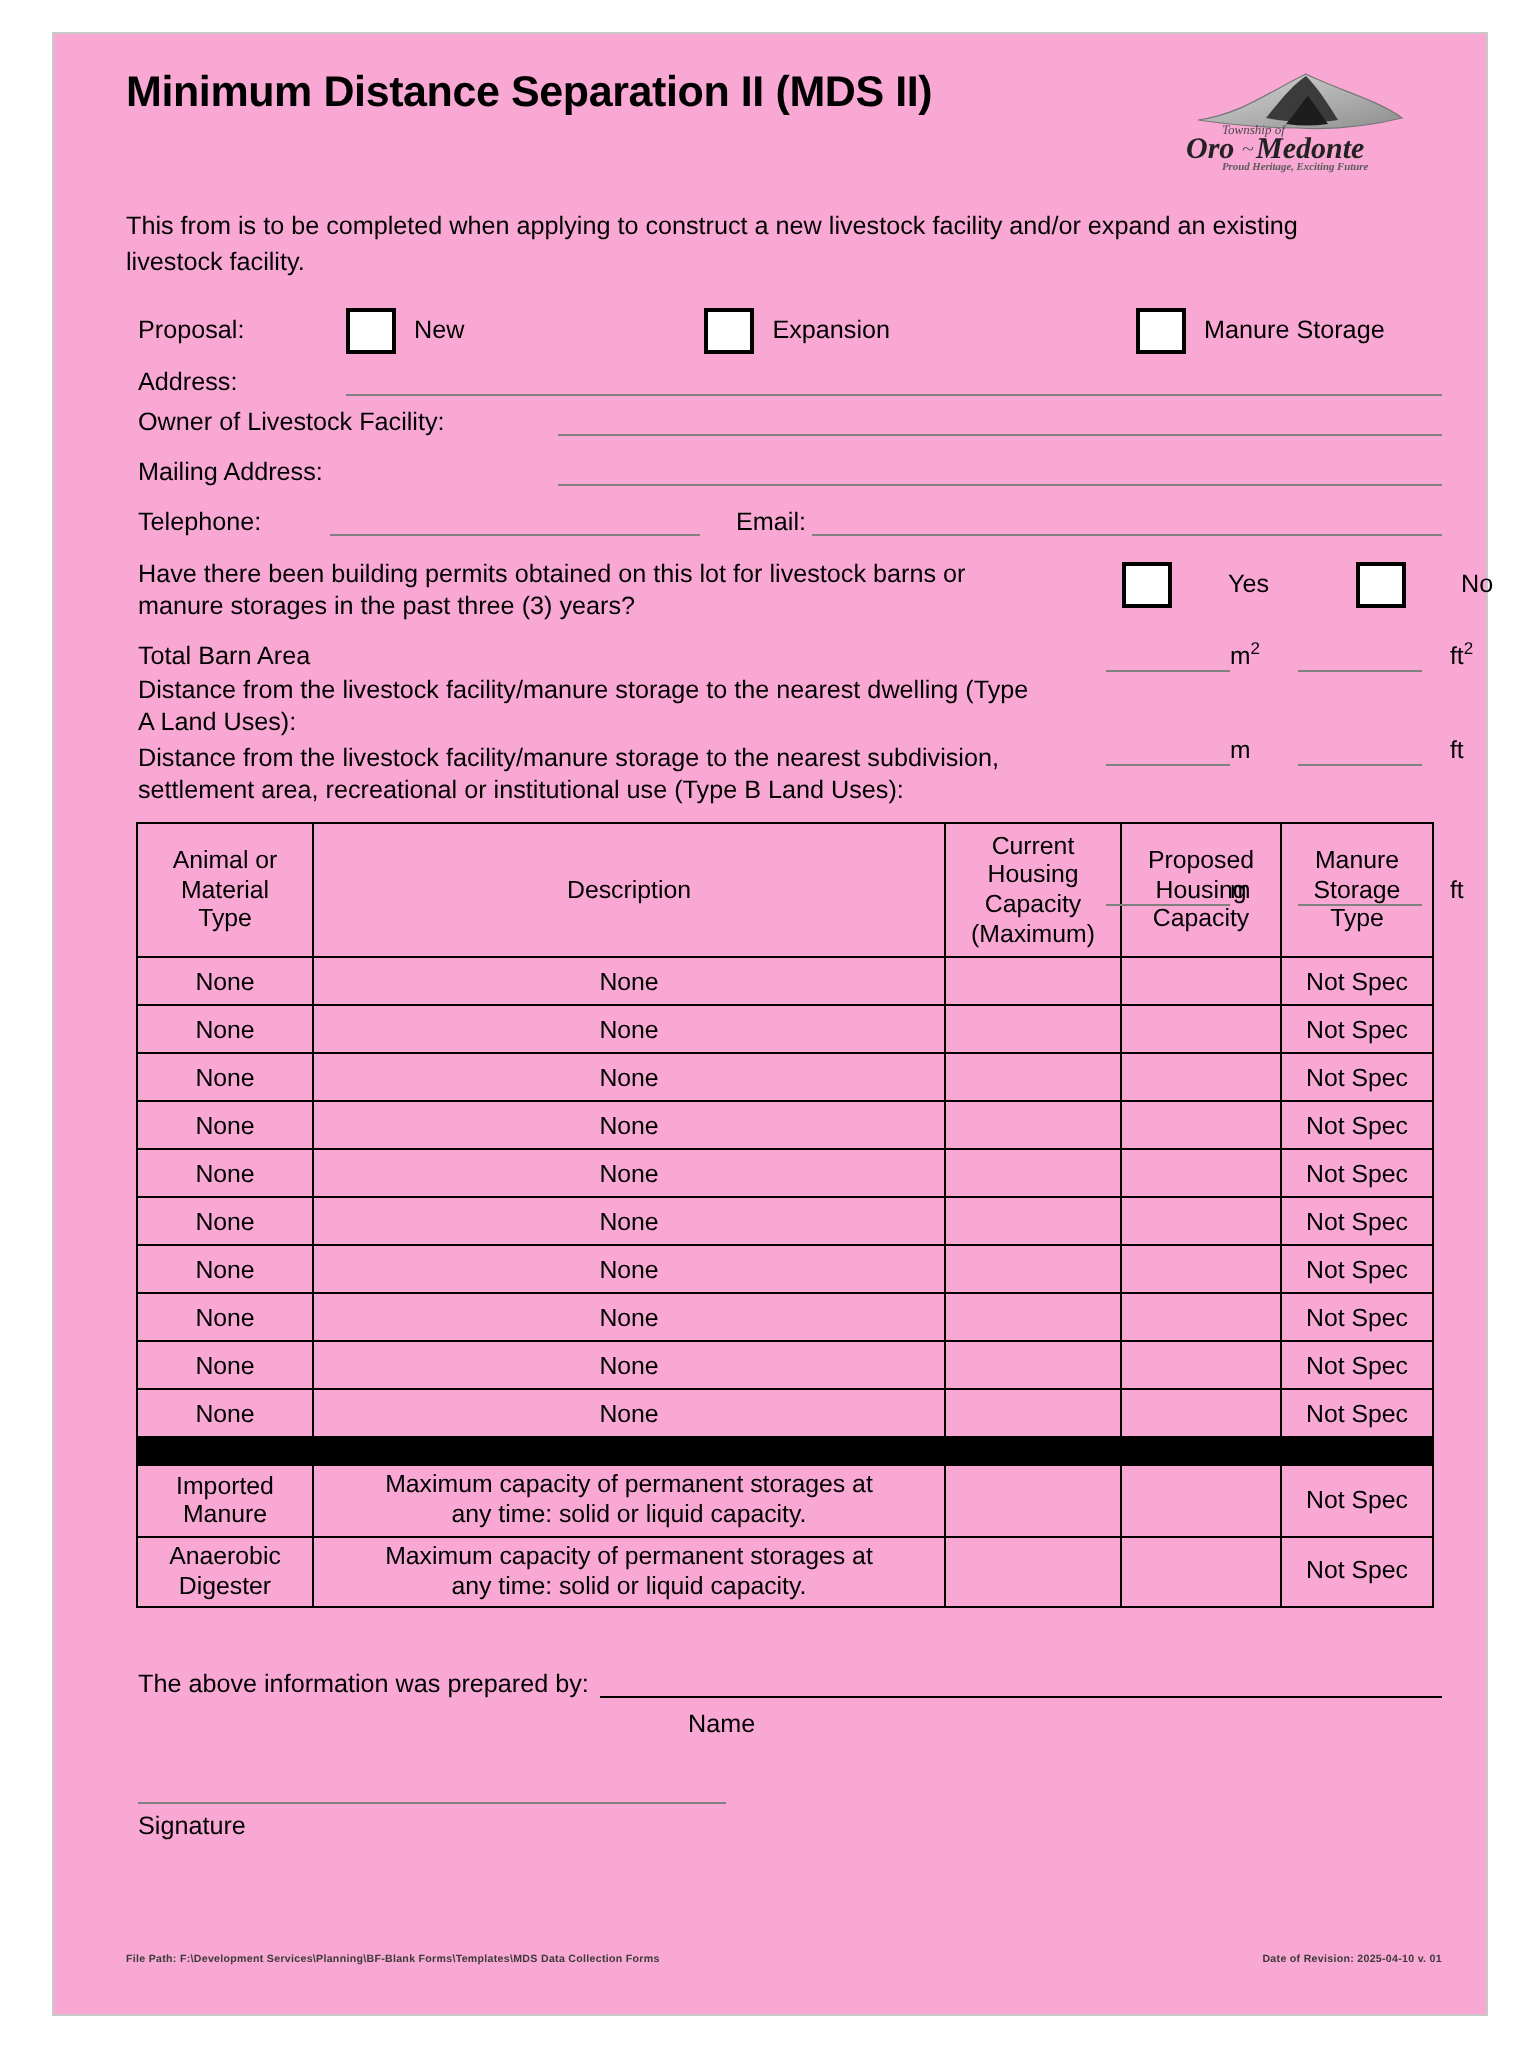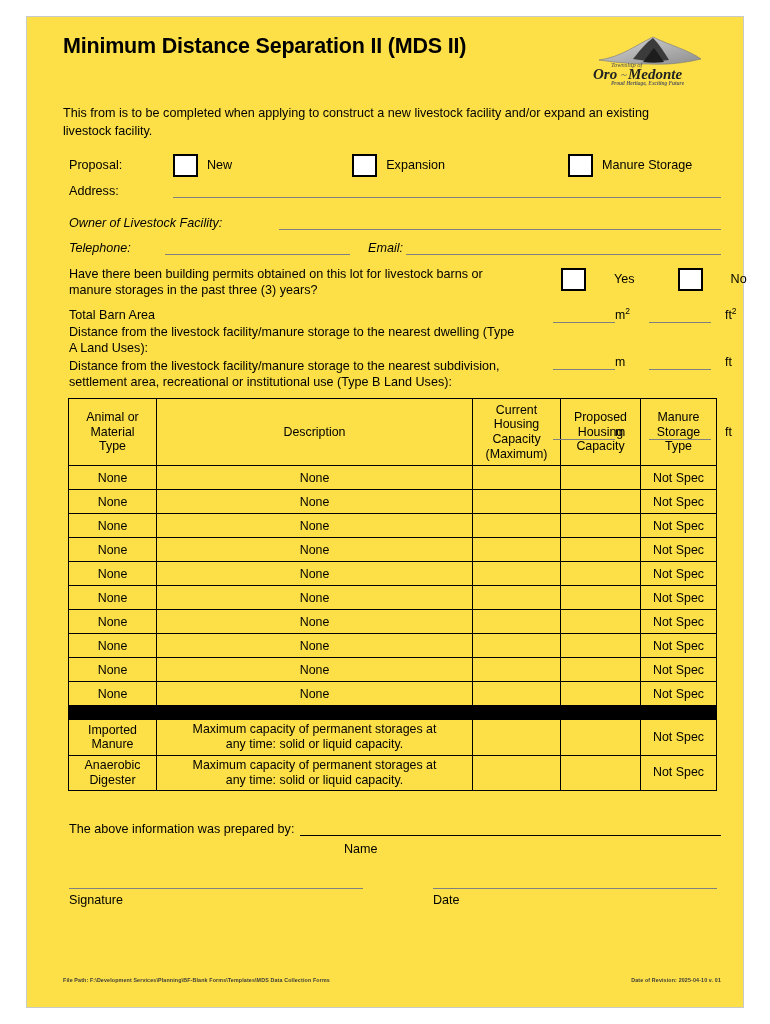--- a/index.html
+++ b/index.html
@@ -14,21 +14,21 @@
     overflow: hidden;
   }
 
   .page {
     position: absolute;
     left: 26px;
     top: 16px;
     width: 718px;
     height: 992px;
     border: 1px solid #c9c9c9;
-    background: #fde047;
+    background: #f9a8d4;
     padding: 14px 22px 0 36px;
   }
 
   
   .header {
     display: flex;
     align-items: flex-start;
     justify-content: space-between;
     height: 62px;
   }
@@ -91,21 +91,21 @@
     padding-left: 6px;
   }
   .addr-label { width: 104px; }
   .rule {
     border-bottom: 1.2px solid #808080;
     height: 1px;
     flex: 1;
   }
 
   
-  .owner-block { margin-top: 18px; padding-left: 6px; font-style: italic; }
+  .owner-block { margin-top: 6px; padding-left: 6px; }
   .field-row {
     display: flex;
     align-items: flex-end;
     font-size: 12.6px;
     margin-bottom: 11px;
   }
   .field-label { white-space: nowrap; }
   .fl-owner { width: 210px; }
   .fl-mail  { width: 210px; }
   .fl-tel   { width: 96px; }
@@ -292,20 +292,24 @@
   </div>
 
   <div class="addr-row">
     <div class="addr-label">Address:</div>
     <div class="rule"></div>
   </div>
 
   <div class="owner-block">
     <div class="field-row">
       <div class="field-label fl-owner">Owner of Livestock Facility:</div>
+      <div class="rule"></div>
+    </div>
+    <div class="field-row">
+      <div class="field-label fl-mail">Mailing Address:</div>
       <div class="rule"></div>
     </div>
     <div class="field-row">
       <div class="field-label fl-tel">Telephone:</div>
       <div class="rule-short tel-rule"></div>
       <div class="field-label fl-email">Email:</div>
       <div class="rule-short email-rule"></div>
     </div>
   </div>
 
@@ -492,24 +496,20 @@
     <span class="prep-label">The above information was prepared by:</span>
     <span class="prep-rule"></span>
   </div>
   <div class="name-cap">Name</div>
 
   <div class="sig-area">
     <div class="sig-col">
       <div class="sig-line"></div>
       <div class="sig-cap">Signature</div>
     </div>
-    <div class="sig-col second">
-      <div class="sig-line"></div>
-      <div class="sig-cap">Date</div>
-    </div>
   </div>
 
   <div class="footer">
     <span>File Path: F:\Development Services\Planning\BF-Blank Forms\Templates\MDS Data Collection Forms</span>
     <span>Date of Revision: 2025-04-10 v. 01</span>
   </div>
 
 </div>
 
 </body></html>

